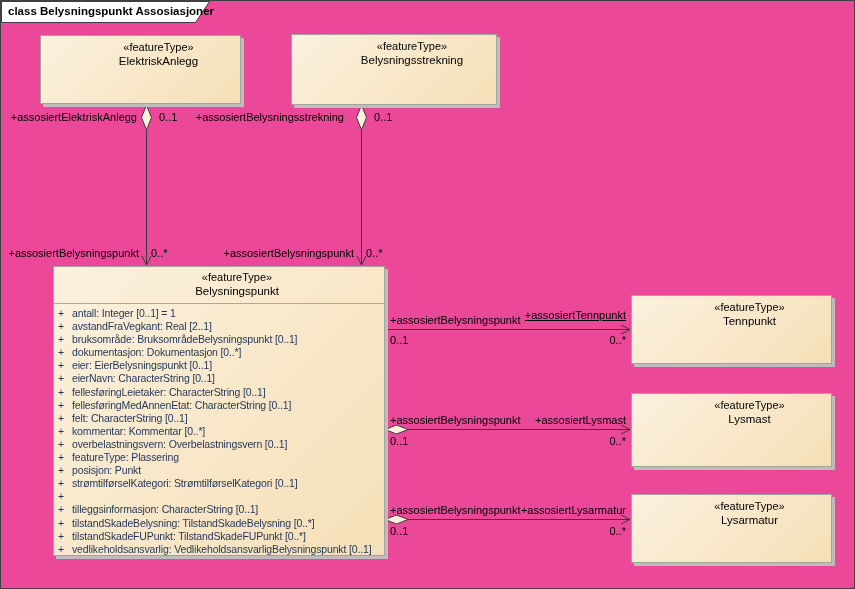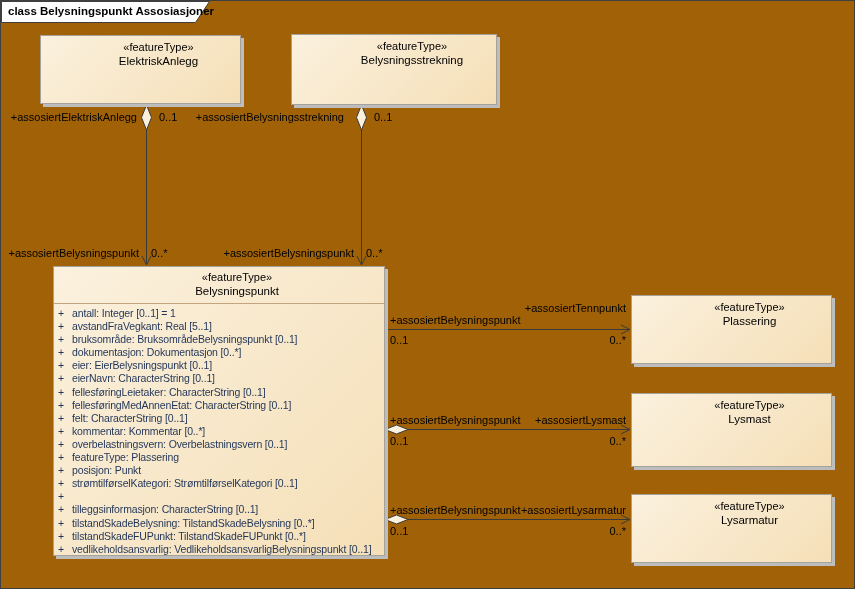--- a/index.html
+++ b/index.html
@@ -10,21 +10,21 @@
     --attribute-text:#1F3458;
     --line:#3A3A3A;
     --frame-border:#3F3F3F;
     --diamond-fill:#FBF0DC;
   }
   html,body{margin:0;padding:0;background:#fff;}
   #canvas{
     position:relative;width:855px;height:589px;box-sizing:border-box;
     border:1px solid var(--frame-border);
     font-family:"Liberation Sans","DejaVu Sans",sans-serif;
-    background:#a16207;overflow:hidden;
+    background:#ec4899;overflow:hidden;
   }
   svg.overlay{position:absolute;left:0;top:0;pointer-events:none;}
   .uml-class{
     position:absolute;box-sizing:border-box;
     border:1px solid var(--class-border);
     background:linear-gradient(135deg,var(--class-fill-top) 0%,var(--class-fill-bottom) 100%);
     box-shadow:3px 3px 0 0 var(--shadow);
   }
   .class-head{padding-top:5px;text-align:center;line-height:13px;margin-left:36px;}
   .stereo{font-size:11px;color:#000;}
@@ -108,21 +108,21 @@
       <div class="stereo">«featureType»</div>
       <div class="cname">Belysningspunkt</div>
     </div>
     <div class="attr-compartment">
         <div class="attr-row">
           <span class="vis">+</span>
           <span class="sig">antall: Integer [0..1] = 1</span>
         </div>
         <div class="attr-row">
           <span class="vis">+</span>
-          <span class="sig">avstandFraVegkant: Real [5..1]</span>
+          <span class="sig">avstandFraVegkant: Real [2..1]</span>
         </div>
         <div class="attr-row">
           <span class="vis">+</span>
           <span class="sig">bruksområde: BruksområdeBelysningspunkt [0..1]</span>
         </div>
         <div class="attr-row">
           <span class="vis">+</span>
           <span class="sig">dokumentasjon: Dokumentasjon [0..*]</span>
         </div>
         <div class="attr-row">
@@ -183,21 +183,21 @@
         <div class="attr-row">
           <span class="vis">+</span>
           <span class="sig">vedlikeholdsansvarlig: VedlikeholdsansvarligBelysningspunkt [0..1]</span>
         </div>
       </div>
   </div>
 
   <div class="uml-class" style="left:630px;top:294px;width:201px;height:69px;">
     <div class="class-head">
       <div class="stereo">«featureType»</div>
-      <div class="cname">Plassering</div>
+      <div class="cname">Tennpunkt</div>
     </div>
   </div>
 
   <div class="uml-class" style="left:630px;top:392px;width:201px;height:74px;">
     <div class="class-head">
       <div class="stereo">«featureType»</div>
       <div class="cname">Lysmast</div>
     </div>
   </div>
 
@@ -213,21 +213,21 @@
   <div class="lbl right" style="right:715px;top:246px;">+assosiertBelysningspunkt</div>
   <div class="lbl" style="left:150px;top:246px;">0..*</div>
 
   <div class="lbl right" style="right:510px;top:110px;">+assosiertBelysningsstrekning</div>
   <div class="lbl" style="left:373px;top:110px;">0..1</div>
   <div class="lbl right" style="right:500px;top:246px;">+assosiertBelysningspunkt</div>
   <div class="lbl" style="left:365px;top:246px;">0..*</div>
 
   <div class="lbl" style="left:389px;top:313px;">+assosiertBelysningspunkt</div>
   <div class="lbl" style="left:389px;top:333px;">0..1</div>
-  <div class="lbl right" style="right:228px;top:301px;">+assosiertTennpunkt</div>
+  <div class="lbl right" style="right:228px;top:308px;text-decoration:underline;">+assosiertTennpunkt</div>
   <div class="lbl right" style="right:228px;top:333px;">0..*</div>
 
   <div class="lbl" style="left:389px;top:413px;">+assosiertBelysningspunkt</div>
   <div class="lbl" style="left:389px;top:434px;">0..1</div>
   <div class="lbl right" style="right:228px;top:413px;">+assosiertLysmast</div>
   <div class="lbl right" style="right:228px;top:434px;">0..*</div>
 
   <div class="lbl" style="left:389px;top:503px;">+assosiertBelysningspunkt</div>
   <div class="lbl" style="left:389px;top:524px;">0..1</div>
   <div class="lbl right" style="right:228px;top:503px;">+assosiertLysarmatur</div>

